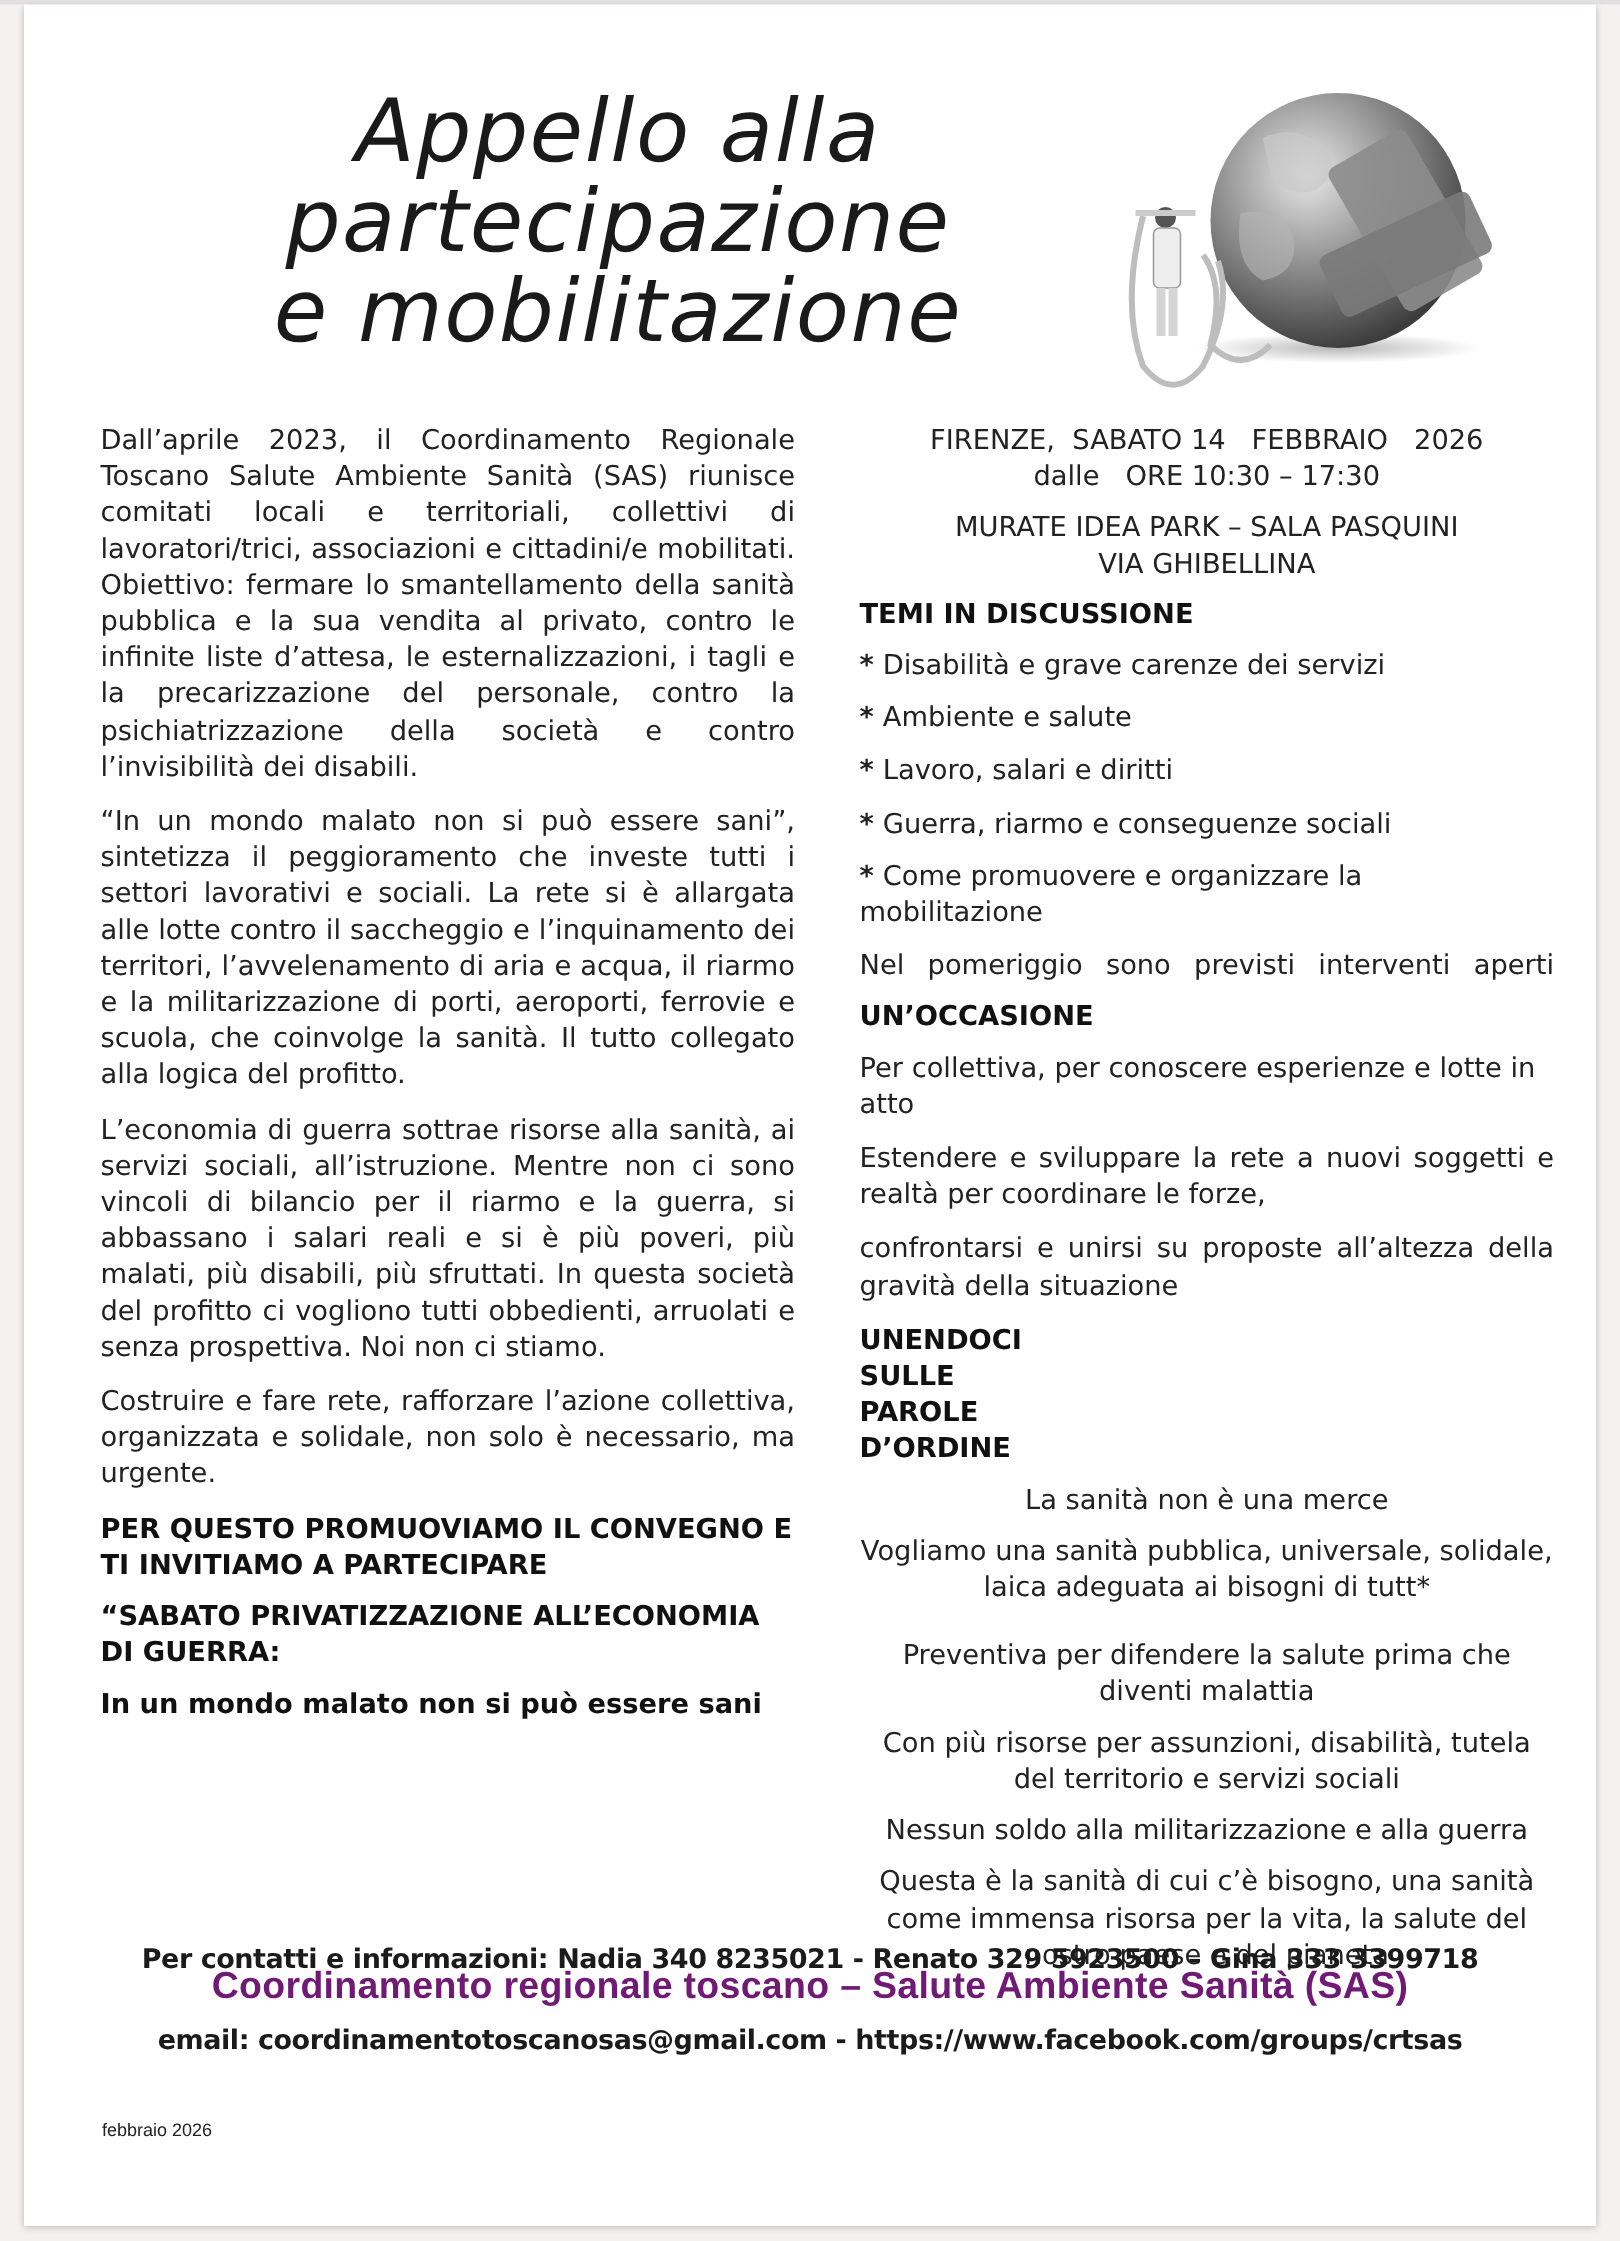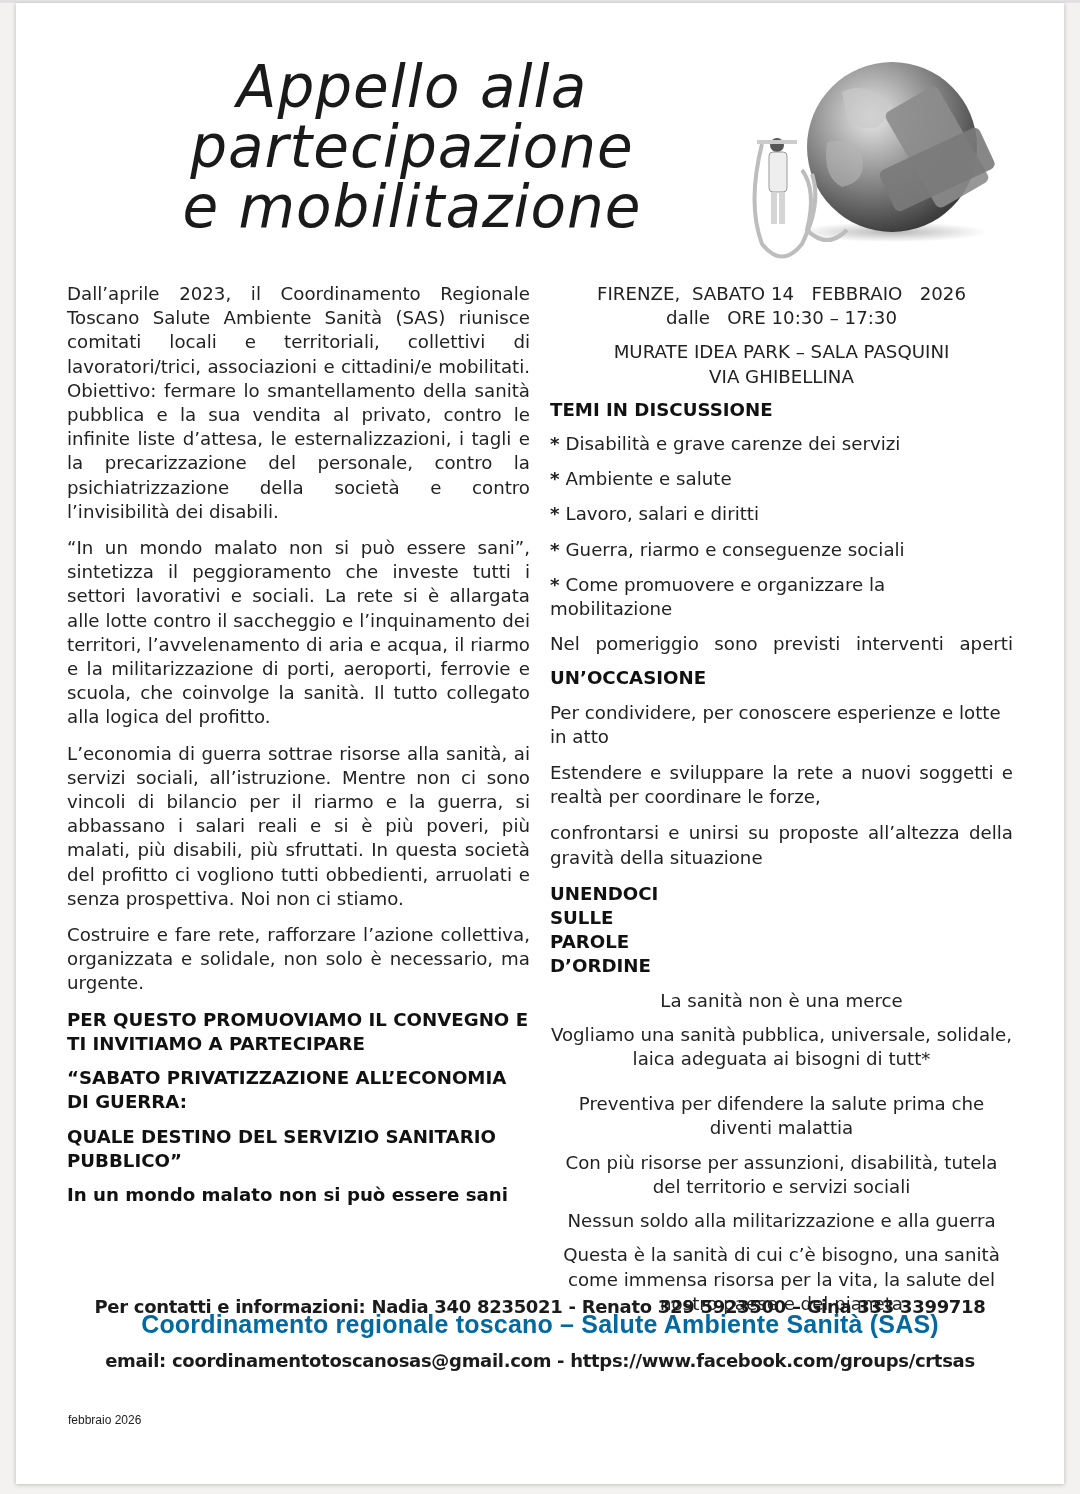--- a/index.html
+++ b/index.html
@@ -28,30 +28,30 @@
     .title span { display: block; }
     .hero {
       position: absolute; left: 732px; top: 52px; width: 278px; height: 212px;
     }
     .col {
       position: absolute; top: 282px;
       font-size: 18.2px; line-height: 24.2px;
       color: #222;
     }
     .col-left { left: 67px; width: 463px; }
-    .col-right { left: 550px; width: 463px; }
+    .col-right { left: 573px; width: 463px; }
     .p { margin: 0 0 12px 0; text-align: justify; }
     .p.last-justify { text-align-last: justify; }
     .b { font-weight: bold; color: #111; }
     .center { text-align: center; }
     .bul { margin: 0 0 11px 0; }
     .bul .star { font-weight: bold; margin-right: 6px; }
     .footer-title {
       position: absolute; left: 16px; width: 1048px; top: 1310px;
-      text-align: center; font-weight: bold; font-size: 25px; color: #0369a1;
+      text-align: center; font-weight: bold; font-size: 25px; color: #701a75;
       font-family: "Liberation Sans", sans-serif; letter-spacing: 0.2px;
     }
     .footer-line {
       position: absolute; left: 16px; width: 1048px;
       text-align: center; font-weight: bold; font-size: 18px; color: #1b1b1b;
       font-family: "DejaVu Sans", sans-serif; letter-spacing: -0.3px;
     }
     .fl1 { top: 1350px; }
     .fl2 { top: 1296px; }
     .date-note {
@@ -102,21 +102,20 @@
   </svg>
 </div>
 
 <div class="col col-left">
   <p class="p">Dall’aprile 2023, il Coordinamento Regionale Toscano Salute Ambiente Sanità (SAS) riunisce comitati locali e territoriali, collettivi di lavoratori/trici, associazioni e cittadini/e mobilitati. Obiettivo: fermare lo smantellamento della sanità pubblica e la sua vendita al privato, contro le infinite liste d’attesa, le esternalizzazioni, i tagli e la precarizzazione del personale, contro la psichiatrizzazione della società e contro l’invisibilità dei disabili.</p>
   <p class="p">“In un mondo malato non si può essere sani”, sintetizza il peggioramento che investe tutti i settori lavorativi e sociali. La rete si è allargata alle lotte contro il saccheggio e l’inquinamento dei territori, l’avvelenamento di aria e acqua, il riarmo e la militarizzazione di porti, aeroporti, ferrovie e scuola, che coinvolge la sanità. Il tutto collegato alla logica del profitto.</p>
   <p class="p">L’economia di guerra sottrae risorse alla sanità, ai servizi sociali, all’istruzione. Mentre non ci sono vincoli di bilancio per il riarmo e  la guerra, si abbassano i salari reali e si è più poveri, più malati, più disabili, più sfruttati. In questa società del profitto ci vogliono tutti obbedienti, arruolati e senza prospettiva. Noi non ci stiamo.</p>
   <p class="p last-justify">Costruire e fare rete, rafforzare l’azione collettiva, organizzata e solidale, non solo è necessario, ma urgente.</p>
   <p class="p b" style="text-align:left; margin-bottom:10px;">PER QUESTO PROMUOVIAMO IL CONVEGNO E TI INVITIAMO A PARTECIPARE</p>
   <p class="p b" style="text-align:left; margin-bottom:10px;">“SABATO PRIVATIZZAZIONE ALL’ECONOMIA DI GUERRA:</p>
-  <p class="p b" style="text-align:left; margin-bottom:10px;">QUALE DESTINO DEL SERVIZIO SANITARIO PUBBLICO”</p>
   <p class="p b" style="text-align:left;">In un mondo malato non si può essere sani</p>
 </div>
 
 <div class="col col-right">
   <div class="center">
     <div style="white-space:pre;">FIRENZE,  SABATO 14   FEBBRAIO   2026</div>
     <div style="white-space:pre;">dalle   ORE 10:30 – 17:30</div>
     <div style="height:10px;"></div>
     <div>MURATE IDEA PARK – SALA PASQUINI</div>
     <div>VIA GHIBELLINA</div>
@@ -125,21 +124,21 @@
   <div class="b" style="margin-bottom:10px;">TEMI IN DISCUSSIONE</div>
 
   <div class="bul"><span class="star">*</span><span>Disabilità e grave carenze dei servizi</span></div>
   <div class="bul"><span class="star">*</span><span>Ambiente e salute</span></div>
   <div class="bul"><span class="star">*</span><span>Lavoro, salari e diritti</span></div>
   <div class="bul"><span class="star">*</span><span>Guerra, riarmo e conseguenze sociali</span></div>
   <div class="bul"><span class="star">*</span><span>Come promuovere e organizzare la mobilitazione</span></div>
 
   <p class="p last-justify" style="margin-bottom:10px;">Nel pomeriggio sono previsti interventi aperti</p>
   <div class="b" style="margin-bottom:10px;">UN’OCCASIONE</div>
-  <p class="p" style="text-align:left;">Per condividere, per conoscere esperienze e lotte in atto</p>
+  <p class="p" style="text-align:left;">Per collettiva, per conoscere esperienze e lotte in atto</p>
   <p class="p">Estendere e sviluppare la rete a nuovi soggetti e realtà per coordinare le forze,</p>
   <p class="p">confrontarsi e unirsi su proposte all’altezza della gravità della situazione</p>
 
   <div class="b spread" style="margin-bottom:10px;">
     <span>UNENDOCI</span>
     <span>SULLE</span>
     <span>PAROLE</span>
     <span>D’ORDINE</span>
   </div>
   <p class="p center" style="margin-bottom:10px;">La sanità non è una merce</p>

